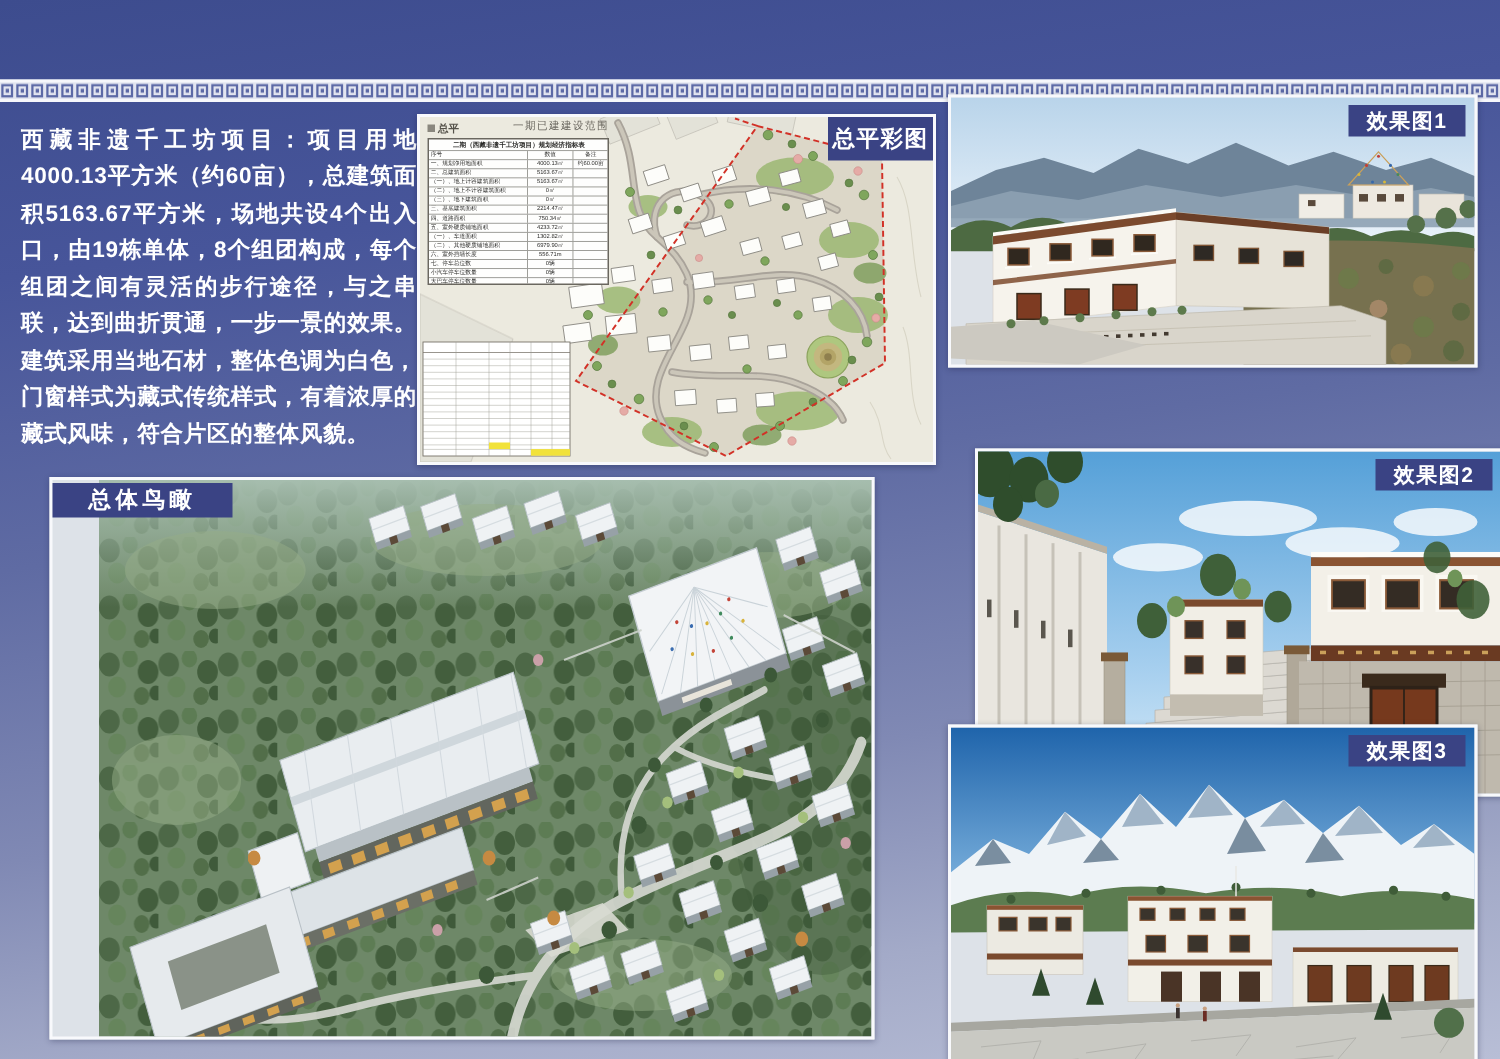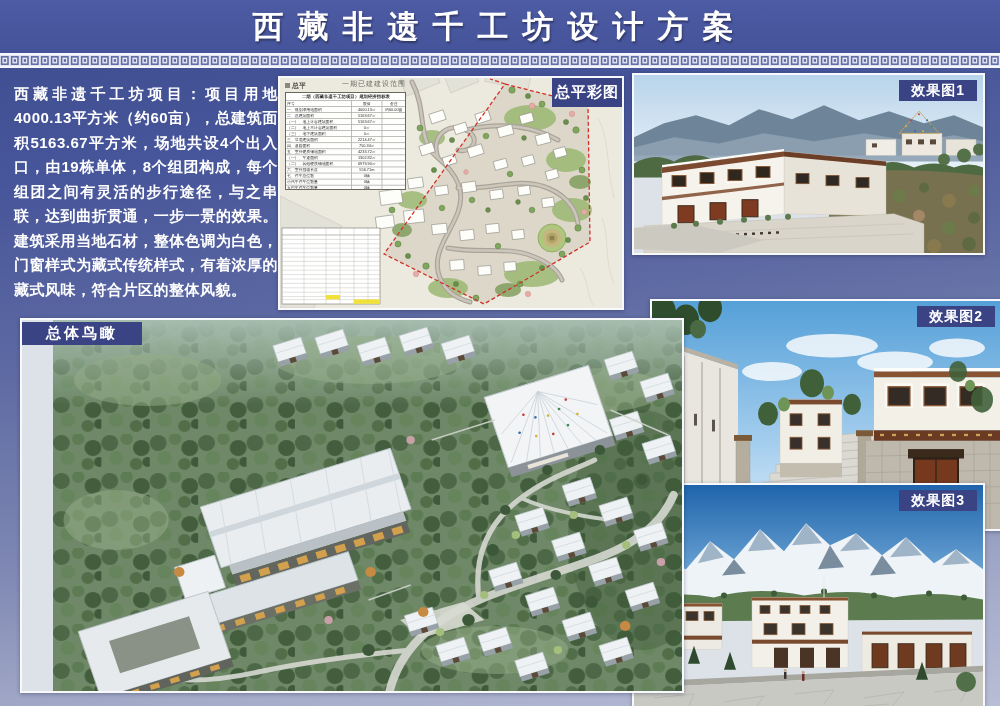--- a/index.html
+++ b/index.html
@@ -21,24 +21,24 @@
   .deco-strip svg{display:block;width:100%;height:100%;}
   
   .overview{position:absolute;left:14px;top:82px;width:264px;color:#fff;}
   .overview h2{margin:0 0 14px 2px;font-size:23px;letter-spacing:1px;font-weight:bold;}
   .overview p{margin:0;font-size:15px;font-weight:bold;line-height:1.63;text-align:justify;letter-spacing:.5px;}
   
   .panel{position:absolute;border:2px solid #f8f9fc;box-sizing:border-box;background:#dde2e8;
     box-shadow:0 1px 4px rgba(20,25,60,.35);}
   .panel svg.scene{display:block;width:100%;height:100%;}
   .p-siteplan{left:278px;top:76px;width:346px;height:234px;}
-  .p-render1{left:632px;top:73px;width:353px;height:182px;}
+  .p-render1{left:632px;top:63px;width:353px;height:182px;}
   .p-render2{left:650px;top:259px;width:353px;height:232px;margin-top:40px;}
   .p-render3{left:632px;top:483px;width:353px;height:231px;}
-  .p-aerial{left:20px;top:318px;width:664px;height:375px;padding-left:31px;}
+  .p-aerial{left:33px;top:318px;width:550px;height:375px;padding-left:31px;}
   
   .label-box{position:absolute;background:#3a4384;color:#fff;font-weight:bold;
     display:flex;align-items:center;justify-content:center;}
   .lb-siteplan{right:0;top:0;width:70px;height:29px;font-size:15px;letter-spacing:1px;}
   .lb-render{right:6px;top:5px;height:21px;padding:0 12px;font-size:14px;letter-spacing:1px;}
   .lb-aerial{left:0;top:2px;width:120px;height:23px;font-size:15px;letter-spacing:3px;}
   
   .plan-note{position:absolute;left:62px;top:1px;font-size:7px;color:#6a675f;letter-spacing:1px;white-space:nowrap;}
   .plan-corner{position:absolute;left:5px;top:3px;font-size:7px;color:#55524a;font-weight:bold;white-space:nowrap;}
   .plan-corner .sq{display:inline-block;width:5px;height:5px;background:#8a877e;margin-right:2px;}
@@ -49,23 +49,20 @@
   .mt-head,.mt-row{display:flex;border-top:1px solid #8a8a84;line-height:10px;height:10px;font-size:7px;white-space:nowrap;}
   .mt-c0{width:120px;padding-left:2px;border-right:1px solid #8a8a84;overflow:hidden;box-sizing:border-box;}
   .mt-c1{width:54px;text-align:center;border-right:1px solid #8a8a84;overflow:hidden;}
   .mt-c2{width:42px;text-align:center;overflow:hidden;}
 </style>
 </head>
 <body>
 
 <div class="board">
 
-  <div class="title-bar">
-    <h1>西藏非遗千工坊设计方案</h1>
-  </div>
 
   <div class="deco-strip">
     <svg viewBox="0 0 1000 11" preserveAspectRatio="none">
       <defs>
         <pattern id="fret" width="10" height="11" patternUnits="userSpaceOnUse">
           <rect width="10" height="11" fill="#e2e5f0"></rect>
           <rect x="1.6" y="1.8" width="6.4" height="7.4" fill="none" stroke="#5c69a6" stroke-width="1.5"></rect>
           <rect x="3.8" y="4.2" width="2.2" height="2.6" fill="#5c69a6"></rect>
         </pattern>
       </defs>

